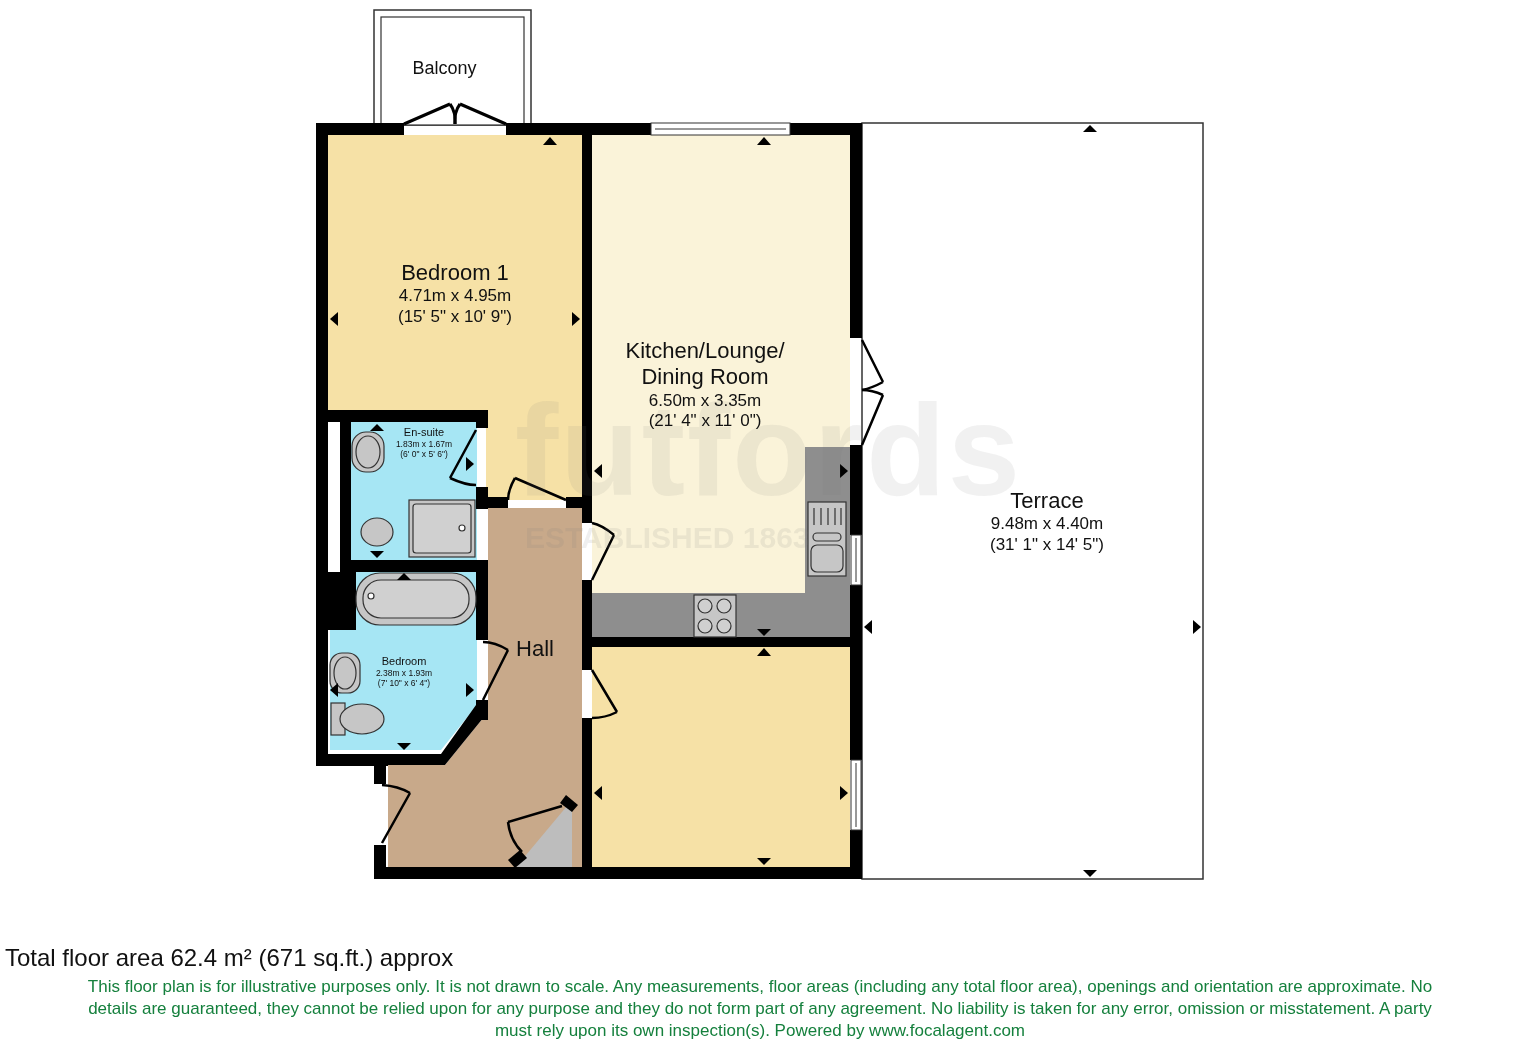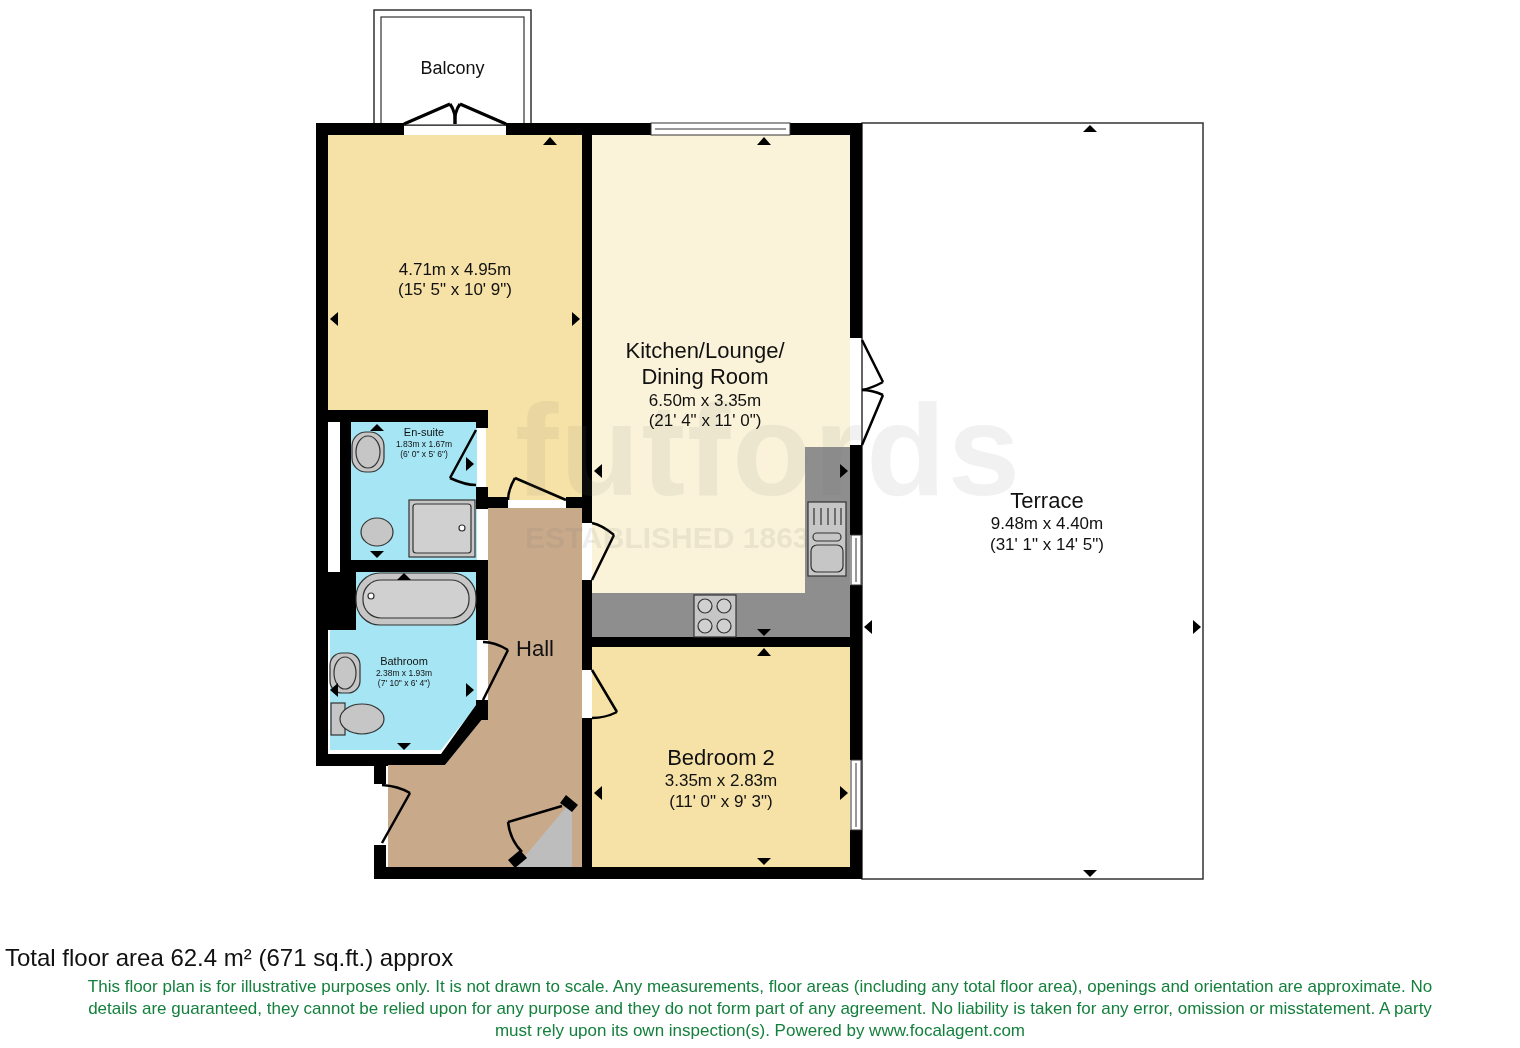--- a/index.html
+++ b/index.html
@@ -148,25 +148,26 @@
       <polygon points="404,573 397,580 411,580"></polygon>
       <polygon points="404,750 397,743 411,743"></polygon>
       <polygon points="330,690 338,683 338,697"></polygon>
       <polygon points="474,690 466,683 466,697"></polygon>
     </g>
   </svg>
 
   <div class="watermark">futfords</div>
   <div class="watermark-sub">ESTABLISHED 1863</div>
 
-  <div class="room-label" style="left:374px; top:58px; width:157px;">
+  <div class="room-label" style="left:366px; top:58px; width:157px;">
     <div class="name" style="font-size:18px;">Balcony</div>
   </div>
 
   <div class="room-label" style="left:328px; top:260px; width:254px;">
+    <div class="name">Bedroom 1</div>
     <div class="dim">4.71m x 4.95m</div>
     <div class="dim">(15' 5" x 10' 9")</div>
   </div>
 
   <div class="room-label" style="left:592px; top:338px; width:226px;">
     <div class="name">Kitchen/Lounge/</div>
     <div class="name">Dining Room</div>
     <div class="dim">6.50m x 3.35m</div>
     <div class="dim">(21' 4" x 11' 0")</div>
   </div>
@@ -177,34 +178,29 @@
     <div class="dim">(31' 1" x 14' 5")</div>
   </div>
 
   <div class="room-label small" style="left:384px; top:426px; width:80px;">
     <div class="name">En-suite</div>
     <div class="dim">1.83m x 1.67m</div>
     <div class="dim">(6' 0" x 5' 6")</div>
   </div>
 
   <div class="room-label small" style="left:362px; top:655px; width:84px;">
-    <div class="name">Bathroom</div>
+    <div class="name">Bedroom</div>
     <div class="dim">2.38m x 1.93m</div>
     <div class="dim">(7' 10" x 6' 4")</div>
   </div>
 
   <div class="room-label" style="left:505px; top:636px; width:60px;">
     <div class="name">Hall</div>
   </div>
 
-  <div class="room-label" style="left:592px; top:745px; width:258px;">
-    <div class="name">Bedroom 2</div>
-    <div class="dim">3.35m x 2.83m</div>
-    <div class="dim">(11' 0" x 9' 3")</div>
-  </div>
 </div>
 
 <div class="footer">
   <div class="total">Total floor area 62.4 m² (671 sq.ft.) approx</div>
   <div class="disclaimer">
     <div>This floor plan is for illustrative purposes only. It is not drawn to scale. Any measurements, floor areas (including any total floor area), openings and orientation are approximate. No</div>
     <div>details are guaranteed, they cannot be relied upon for any purpose and they do not form part of any agreement. No liability is taken for any error, omission or misstatement. A party</div>
     <div>must rely upon its own inspection(s). Powered by www.focalagent.com</div>
   </div>
 </div>

